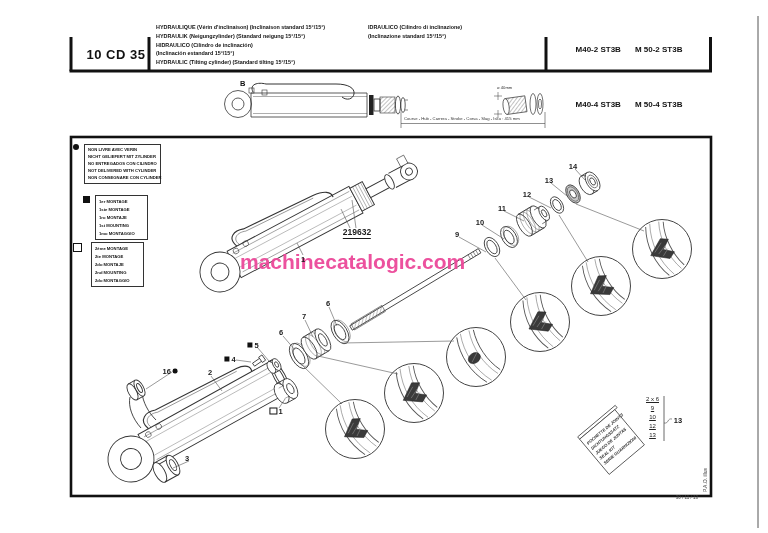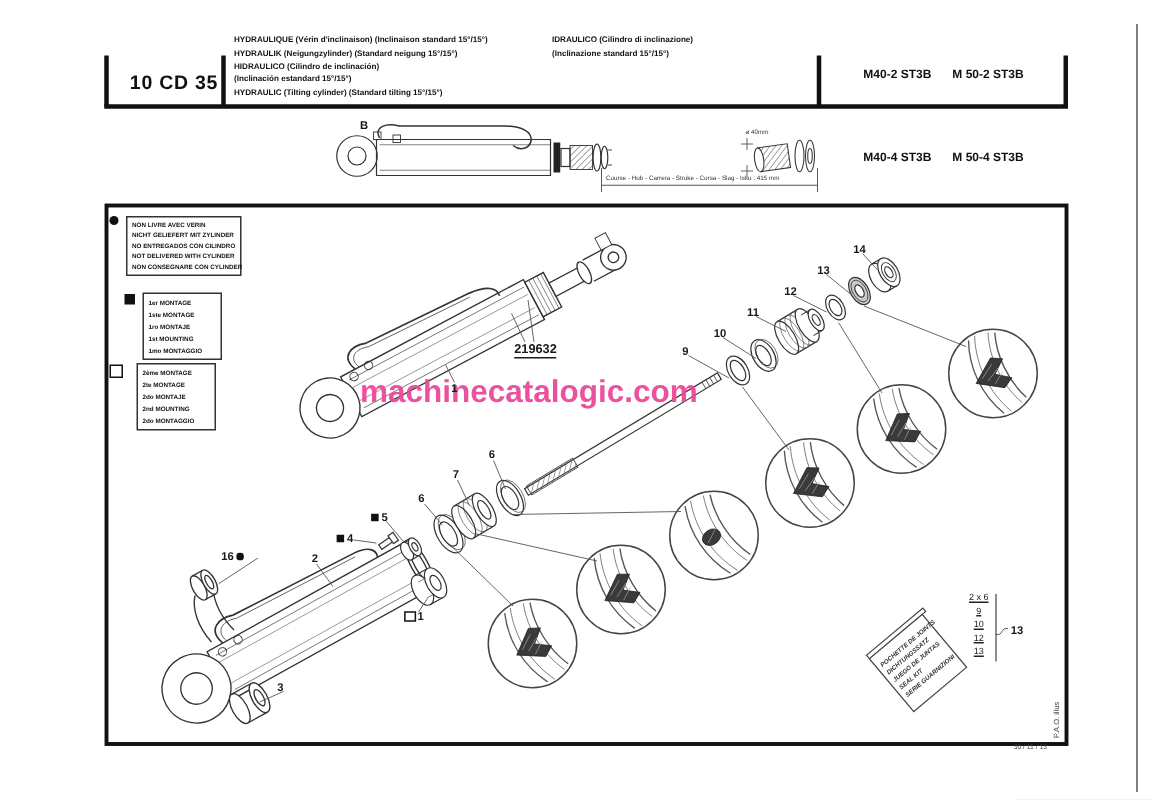--- a/index.html
+++ b/index.html
@@ -437,21 +437,21 @@
   <div class="plabel" style="left:281px;top:332px">6</div>
   <div class="plabel" style="left:304px;top:316px">7</div>
   <div class="plabel" style="left:328px;top:303px">6</div>
   <div class="plabel" style="left:457px;top:234px">9</div>
   <div class="plabel" style="left:480px;top:222px">10</div>
   <div class="plabel" style="left:502px;top:208px">11</div>
   <div class="plabel" style="left:527px;top:194px">12</div>
   <div class="plabel" style="left:549px;top:180px">13</div>
   <div class="plabel" style="left:573px;top:166px">14</div>
   <div class="plabel" style="left:678px;top:420px">13</div>
-  <div class="plabel" style="left:155px;top:371px">
+  <div class="plabel" style="left:170px;top:371px">
     <span>16</span>
     <span class="dotf"></span>
   </div>
   <div class="plabel" style="left:276px;top:411px">
     <span class="sqo"></span>
     <span>1</span>
   </div>
 
   <div class="abs kit-list" style="left:643px;top:395px">
     <div>2 x 6</div>

